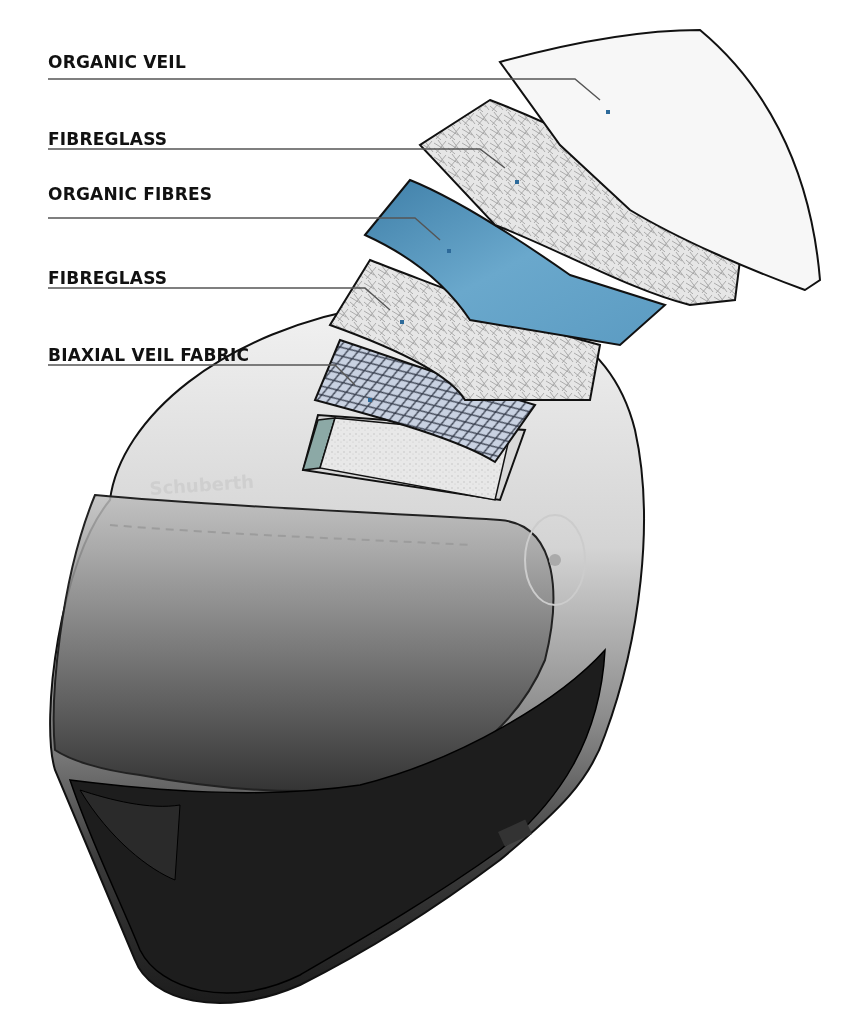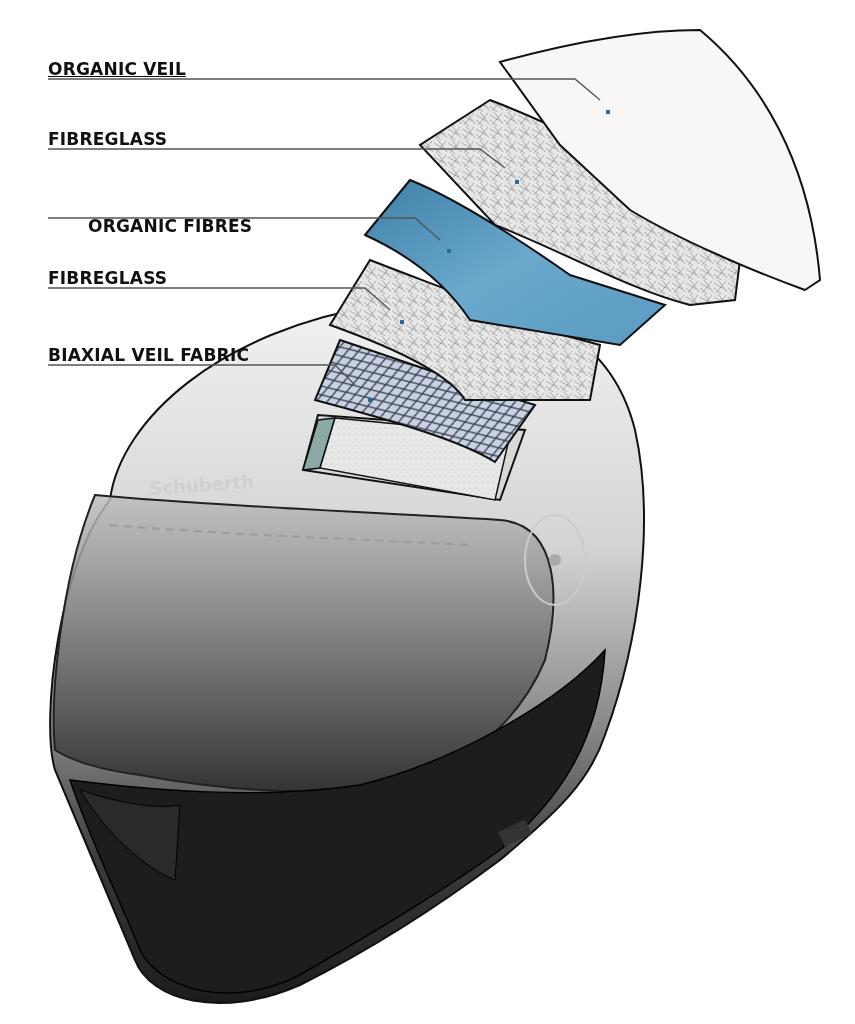--- a/index.html
+++ b/index.html
@@ -94,17 +94,17 @@
 
   <g fill="#2d6a9a">
     <rect x="606" y="110" width="4" height="4"></rect>
     <rect x="515" y="180" width="4" height="4"></rect>
     <rect x="447" y="249" width="4" height="4"></rect>
     <rect x="400" y="320" width="4" height="4"></rect>
     <rect x="368" y="398" width="4" height="4"></rect>
   </g>
 </svg>
 
-<div class="label" style="top:59px;text-decoration:underline;">ORGANIC VEIL</div>
+<div class="label" style="top:52px;">ORGANIC VEIL</div>
 <div class="label" style="top:129px;">FIBREGLASS</div>
-<div class="label" style="top:216px;margin-left:40px;">ORGANIC FIBRES</div>
+<div class="label" style="top:184px;">ORGANIC FIBRES</div>
 <div class="label" style="top:268px;">FIBREGLASS</div>
 <div class="label" style="top:345px;">BIAXIAL VEIL FABRIC</div>
 
 </body></html>

